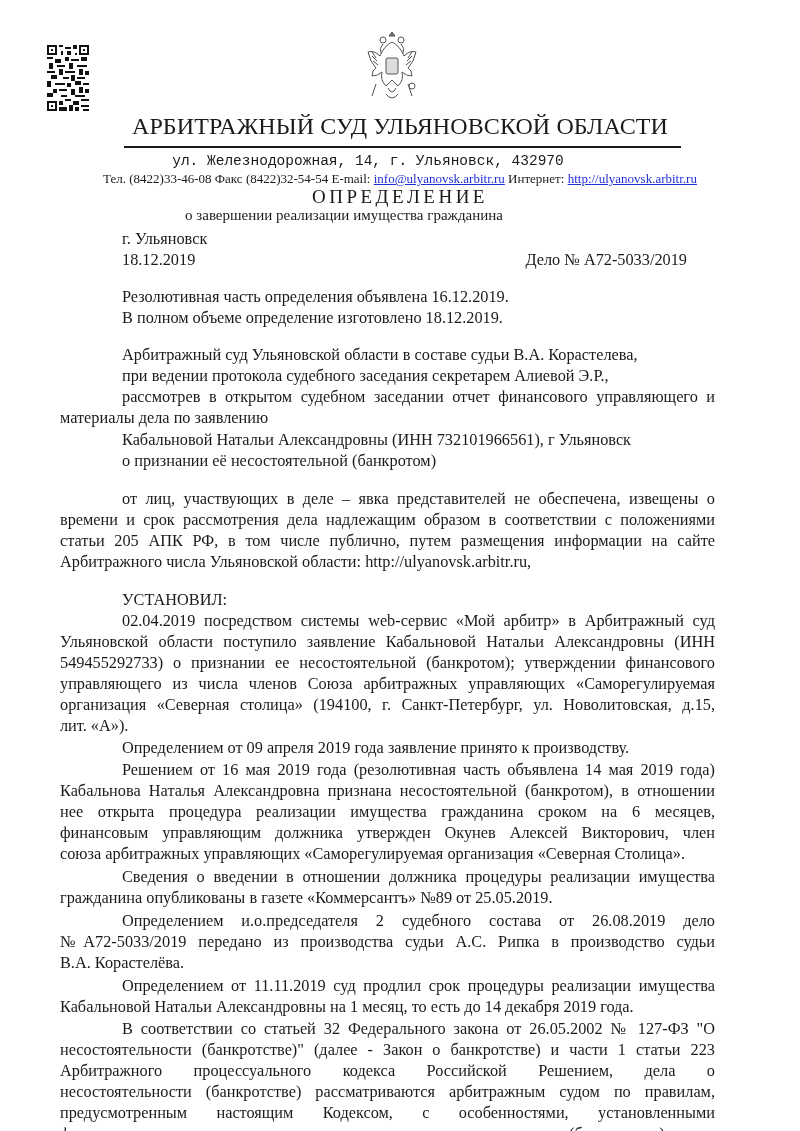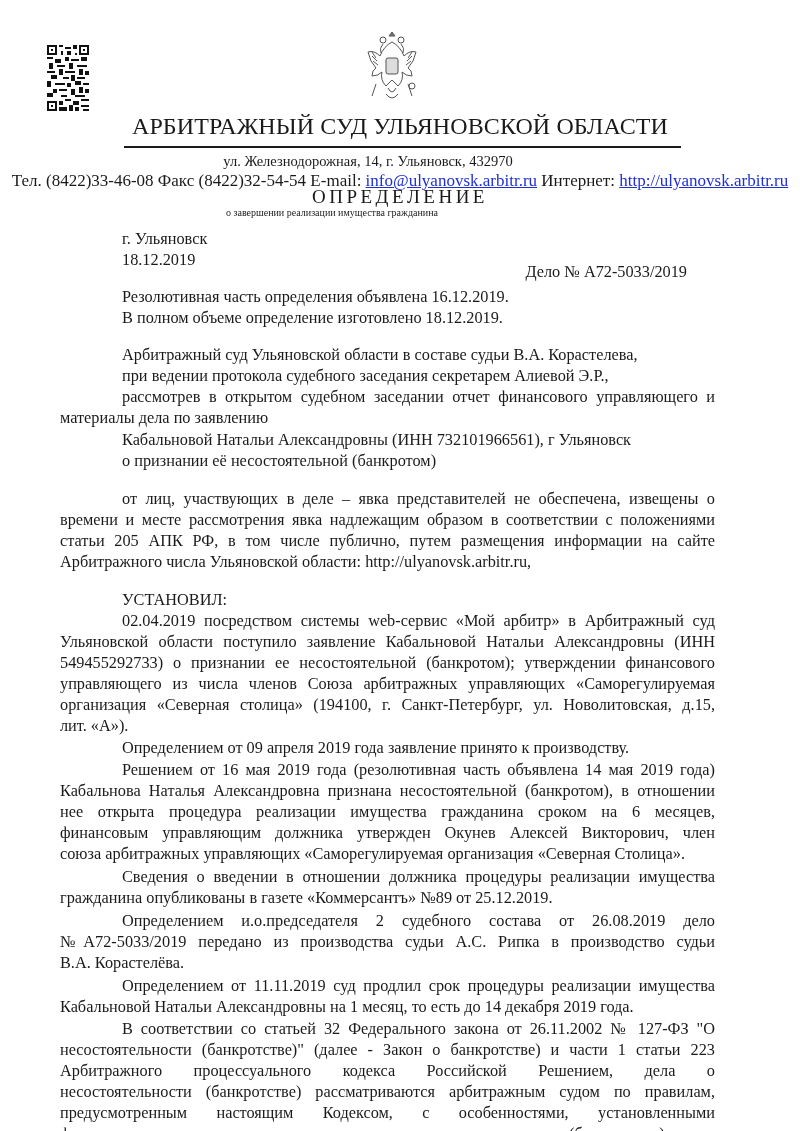--- a/index.html
+++ b/index.html
@@ -11,25 +11,25 @@
   .abs { position: absolute; }
   .qr {
     left: 47px; top: 45px; width: 42px; height: 66px;
   }
   .emblem { left: 366px; top: 28px; width: 52px; height: 76px; }
   .court-title {
     left: 0; width: 800px; top: 113px; text-align: center;
     font-size: 24px; letter-spacing: 0.1px;
   }
   .rule { left: 124px; top: 146px; width: 557px; height: 2px; background: #1a1a1a; }
-  .addr { left: 0; width: 736px; top: 153px; text-align: center; font-size: 14.5px; }
-  .contacts { left: 0; width: 800px; top: 171px; text-align: center; font-size: 17px; white-space: nowrap; }
+  .addr { left: 0; width: 736px; top: 153px; text-align: center; font-size: 14.5px; font-family: Liberation Mono, monospace; }
+  .contacts { left: 0; width: 800px; top: 171px; text-align: center; font-size: 13px; white-space: nowrap; }
   .contacts a { color: #1f2fd6; text-decoration: underline; }
   .doc-type { left: 0; width: 800px; top: 186px; text-align: center; font-size: 19px; letter-spacing: 3.5px; }
-  .doc-sub { left: 0; width: 664px; top: 207px; text-align: center; font-size: 10px; }
+  .doc-sub { left: 12px; width: 664px; top: 207px; text-align: center; font-size: 15px; }
 
   .text { font-size: 16.3px; line-height: 21.6px; }
   .l { position: absolute; left: 60px; width: 655px; white-space: nowrap; }
   .ind { left: 122px; width: 593px; }
   .just { text-align: justify; text-align-last: justify; white-space: normal; }
   .right { text-align: right; }
 </style>
 </head>
 <body>
 
@@ -114,63 +114,63 @@
 <div class="abs court-title">АРБИТРАЖНЫЙ СУД УЛЬЯНОВСКОЙ ОБЛАСТИ</div>
 <div class="abs rule"></div>
 <div class="abs addr">ул. Железнодорожная, 14, г. Ульяновск, 432970</div>
 <div class="abs contacts"><span>Тел. (8422)33-46-08 Факс (8422)32-54-54 E-mail: </span><a>info@ulyanovsk.arbitr.ru</a><span> Интернет: </span><a>http://ulyanovsk.arbitr.ru</a></div>
 <div class="abs doc-type">ОПРЕДЕЛЕНИЕ</div>
 <div class="abs doc-sub">о завершении реализации имущества гражданина</div>
 
 <div class="text">
   <div class="l ind" style="top:228px">г. Ульяновск</div>
   <div class="l ind" style="top:249px">18.12.2019</div>
-  <div class="l right" style="top:261px; left:60px; width:627px">Дело № А72-5033/2019</div>
+  <div class="l right" style="top:249px; left:60px; width:627px">Дело № А72-5033/2019</div>
 
   <div class="l ind" style="top:286px">Резолютивная часть определения объявлена 16.12.2019.</div>
   <div class="l ind" style="top:307px">В полном объеме определение изготовлено 18.12.2019.</div>
 
   <div class="l ind" style="top:344px">Арбитражный суд Ульяновской области в составе судьи В.А. Корастелева,</div>
   <div class="l ind" style="top:365px">при ведении протокола судебного заседания секретарем Алиевой Э.Р.,</div>
   <div class="l ind just" style="top:386px">рассмотрев в открытом судебном заседании отчет финансового управляющего и</div>
   <div class="l" style="top:407px">материалы дела по заявлению</div>
   <div class="l ind" style="top:429px">Кабальновой Натальи Александровны (ИНН 732101966561), г Ульяновск</div>
   <div class="l ind" style="top:450px">о признании её несостоятельной (банкротом)</div>
 
   <div class="l ind just" style="top:488px">от лиц, участвующих в деле – явка представителей не обеспечена, извещены о</div>
-  <div class="l just" style="top:509px">времени и месте рассмотрения явка надлежащим образом в соответствии с положениями</div>
+  <div class="l just" style="top:509px">времени и срок рассмотрения дела надлежащим образом в соответствии с положениями</div>
   <div class="l just" style="top:530px">статьи 205 АПК РФ, в том числе публично, путем размещения информации на сайте</div>
   <div class="l" style="top:551px">Арбитражного числа Ульяновской области: http://ulyanovsk.arbitr.ru,</div>
 
   <div class="l ind" style="top:589px">УСТАНОВИЛ:</div>
   <div class="l ind just" style="top:610px">02.04.2019 посредством системы web-сервис «Мой арбитр» в Арбитражный суд</div>
   <div class="l just" style="top:631px">Ульяновской области  поступило заявление Кабальновой Натальи Александровны (ИНН</div>
   <div class="l just" style="top:652px">549455292733) о признании ее несостоятельной (банкротом); утверждении финансового</div>
   <div class="l just" style="top:673px">управляющего из числа членов Союза арбитражных управляющих «Саморегулируемая</div>
   <div class="l just" style="top:694px">организация «Северная столица» (194100, г. Санкт-Петербург, ул. Новолитовская, д.15,</div>
   <div class="l" style="top:715px">лит. «А»).</div>
 
   <div class="l ind" style="top:737px">Определением от 09 апреля 2019 года заявление принято к производству.</div>
 
   <div class="l ind just" style="top:759px">Решением от 16 мая 2019 года (резолютивная часть объявлена 14 мая 2019 года)</div>
   <div class="l just" style="top:780px">Кабальнова Наталья Александровна признана несостоятельной (банкротом), в отношении</div>
   <div class="l just" style="top:801px">нее открыта процедура реализации имущества гражданина сроком на 6 месяцев,</div>
   <div class="l just" style="top:822px">финансовым  управляющим должника утвержден Окунев Алексей Викторович, член</div>
   <div class="l" style="top:843px">союза арбитражных управляющих «Саморегулируемая организация «Северная Столица».</div>
 
   <div class="l ind just" style="top:866px">Сведения о введении в отношении должника процедуры реализации имущества</div>
-  <div class="l" style="top:887px">гражданина опубликованы в газете «Коммерсантъ» №89 от 25.12.2019.</div>
+  <div class="l" style="top:887px">гражданина опубликованы в газете «Коммерсантъ» №89 от 25.05.2019.</div>
 
   <div class="l ind just" style="top:910px">Определением и.о.председателя 2 судебного состава от 26.08.2019 дело</div>
   <div class="l just" style="top:931px">№А72-5033/2019 передано из производства судьи А.С. Рипка в производство судьи</div>
   <div class="l" style="top:952px">В.А. Корастелёва.</div>
 
   <div class="l ind just" style="top:975px">Определением от 11.11.2019 суд продлил срок процедуры реализации имущества</div>
   <div class="l" style="top:996px">Кабальновой Натальи Александровны на 1 месяц, то есть до 14 декабря 2019 года.</div>
 
-  <div class="l ind just" style="top:1018px">В соответствии со статьей 32 Федерального закона от 26.11.2002 № 127-ФЗ "О</div>
+  <div class="l ind just" style="top:1018px">В соответствии со статьей 32 Федерального закона от 26.05.2002 № 127-ФЗ "О</div>
   <div class="l just" style="top:1039px">несостоятельности (банкротстве)" (далее - Закон о банкротстве) и части 1 статьи 223</div>
   <div class="l just" style="top:1060px">Арбитражного процессуального кодекса Российской Решением, дела о</div>
   <div class="l just" style="top:1081px">несостоятельности (банкротстве) рассматриваются арбитражным судом по правилам,</div>
   <div class="l just" style="top:1102px">предусмотренным настоящим Кодексом, с особенностями, установленными</div>
   <div class="l" style="top:1123px">федеральными законами, регулирующими вопросы о несостоятельности (банкротстве).</div>
 
 </div>
 
 </body></html>

